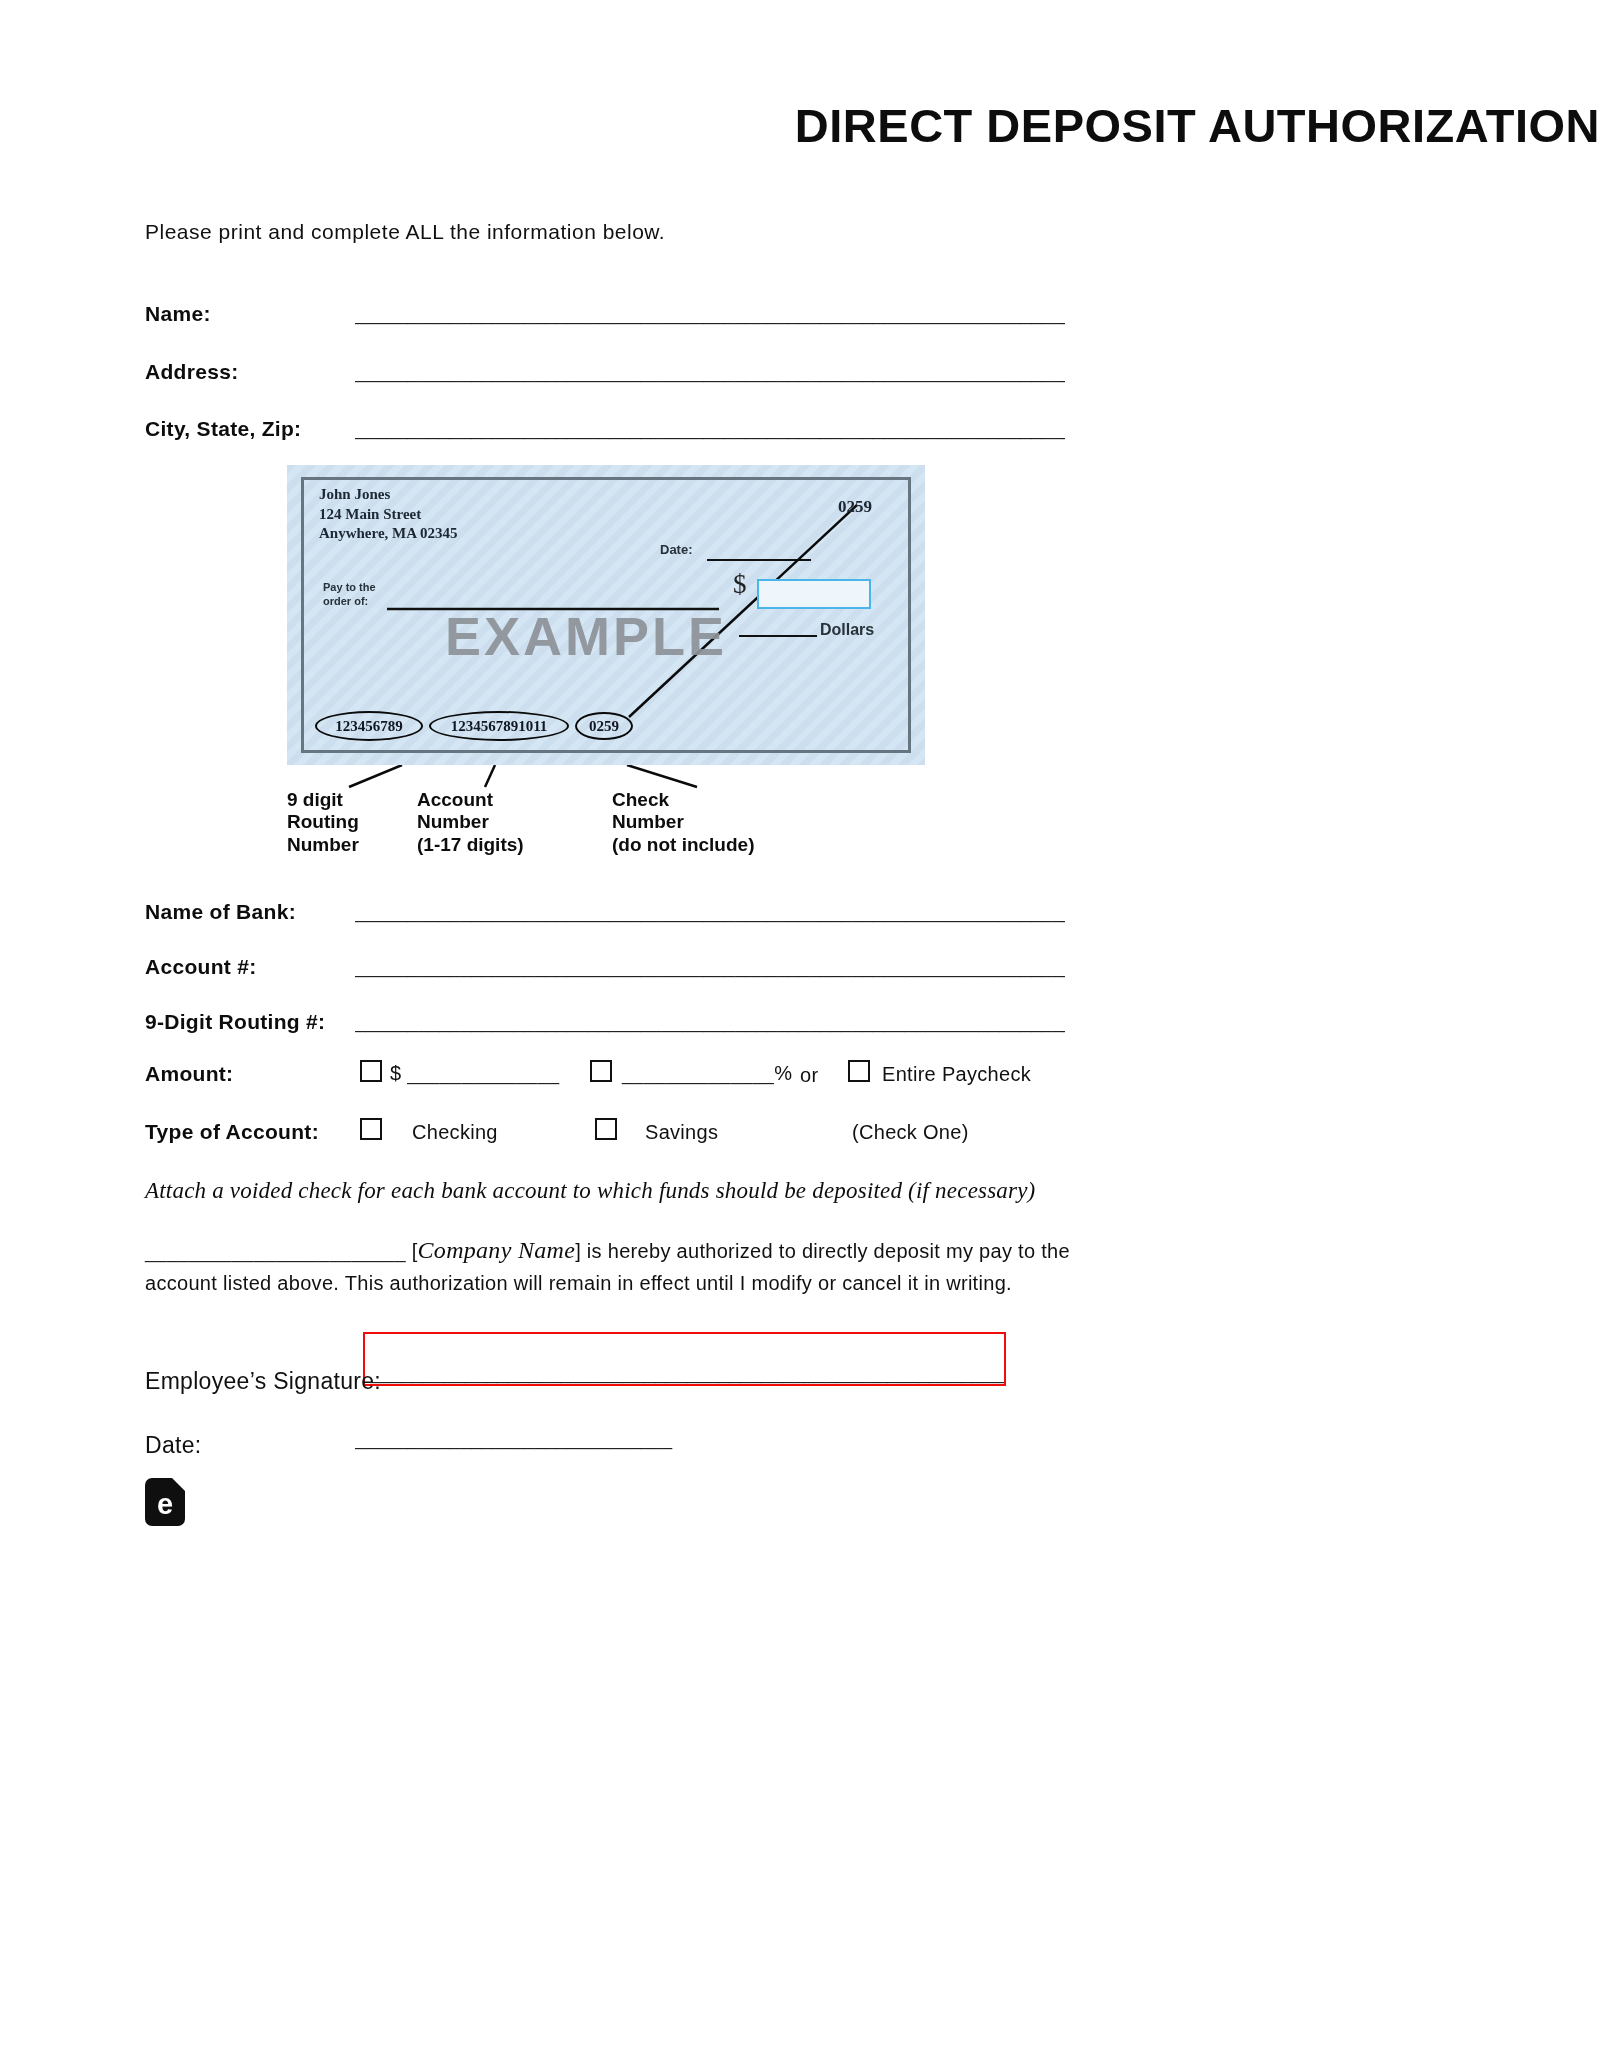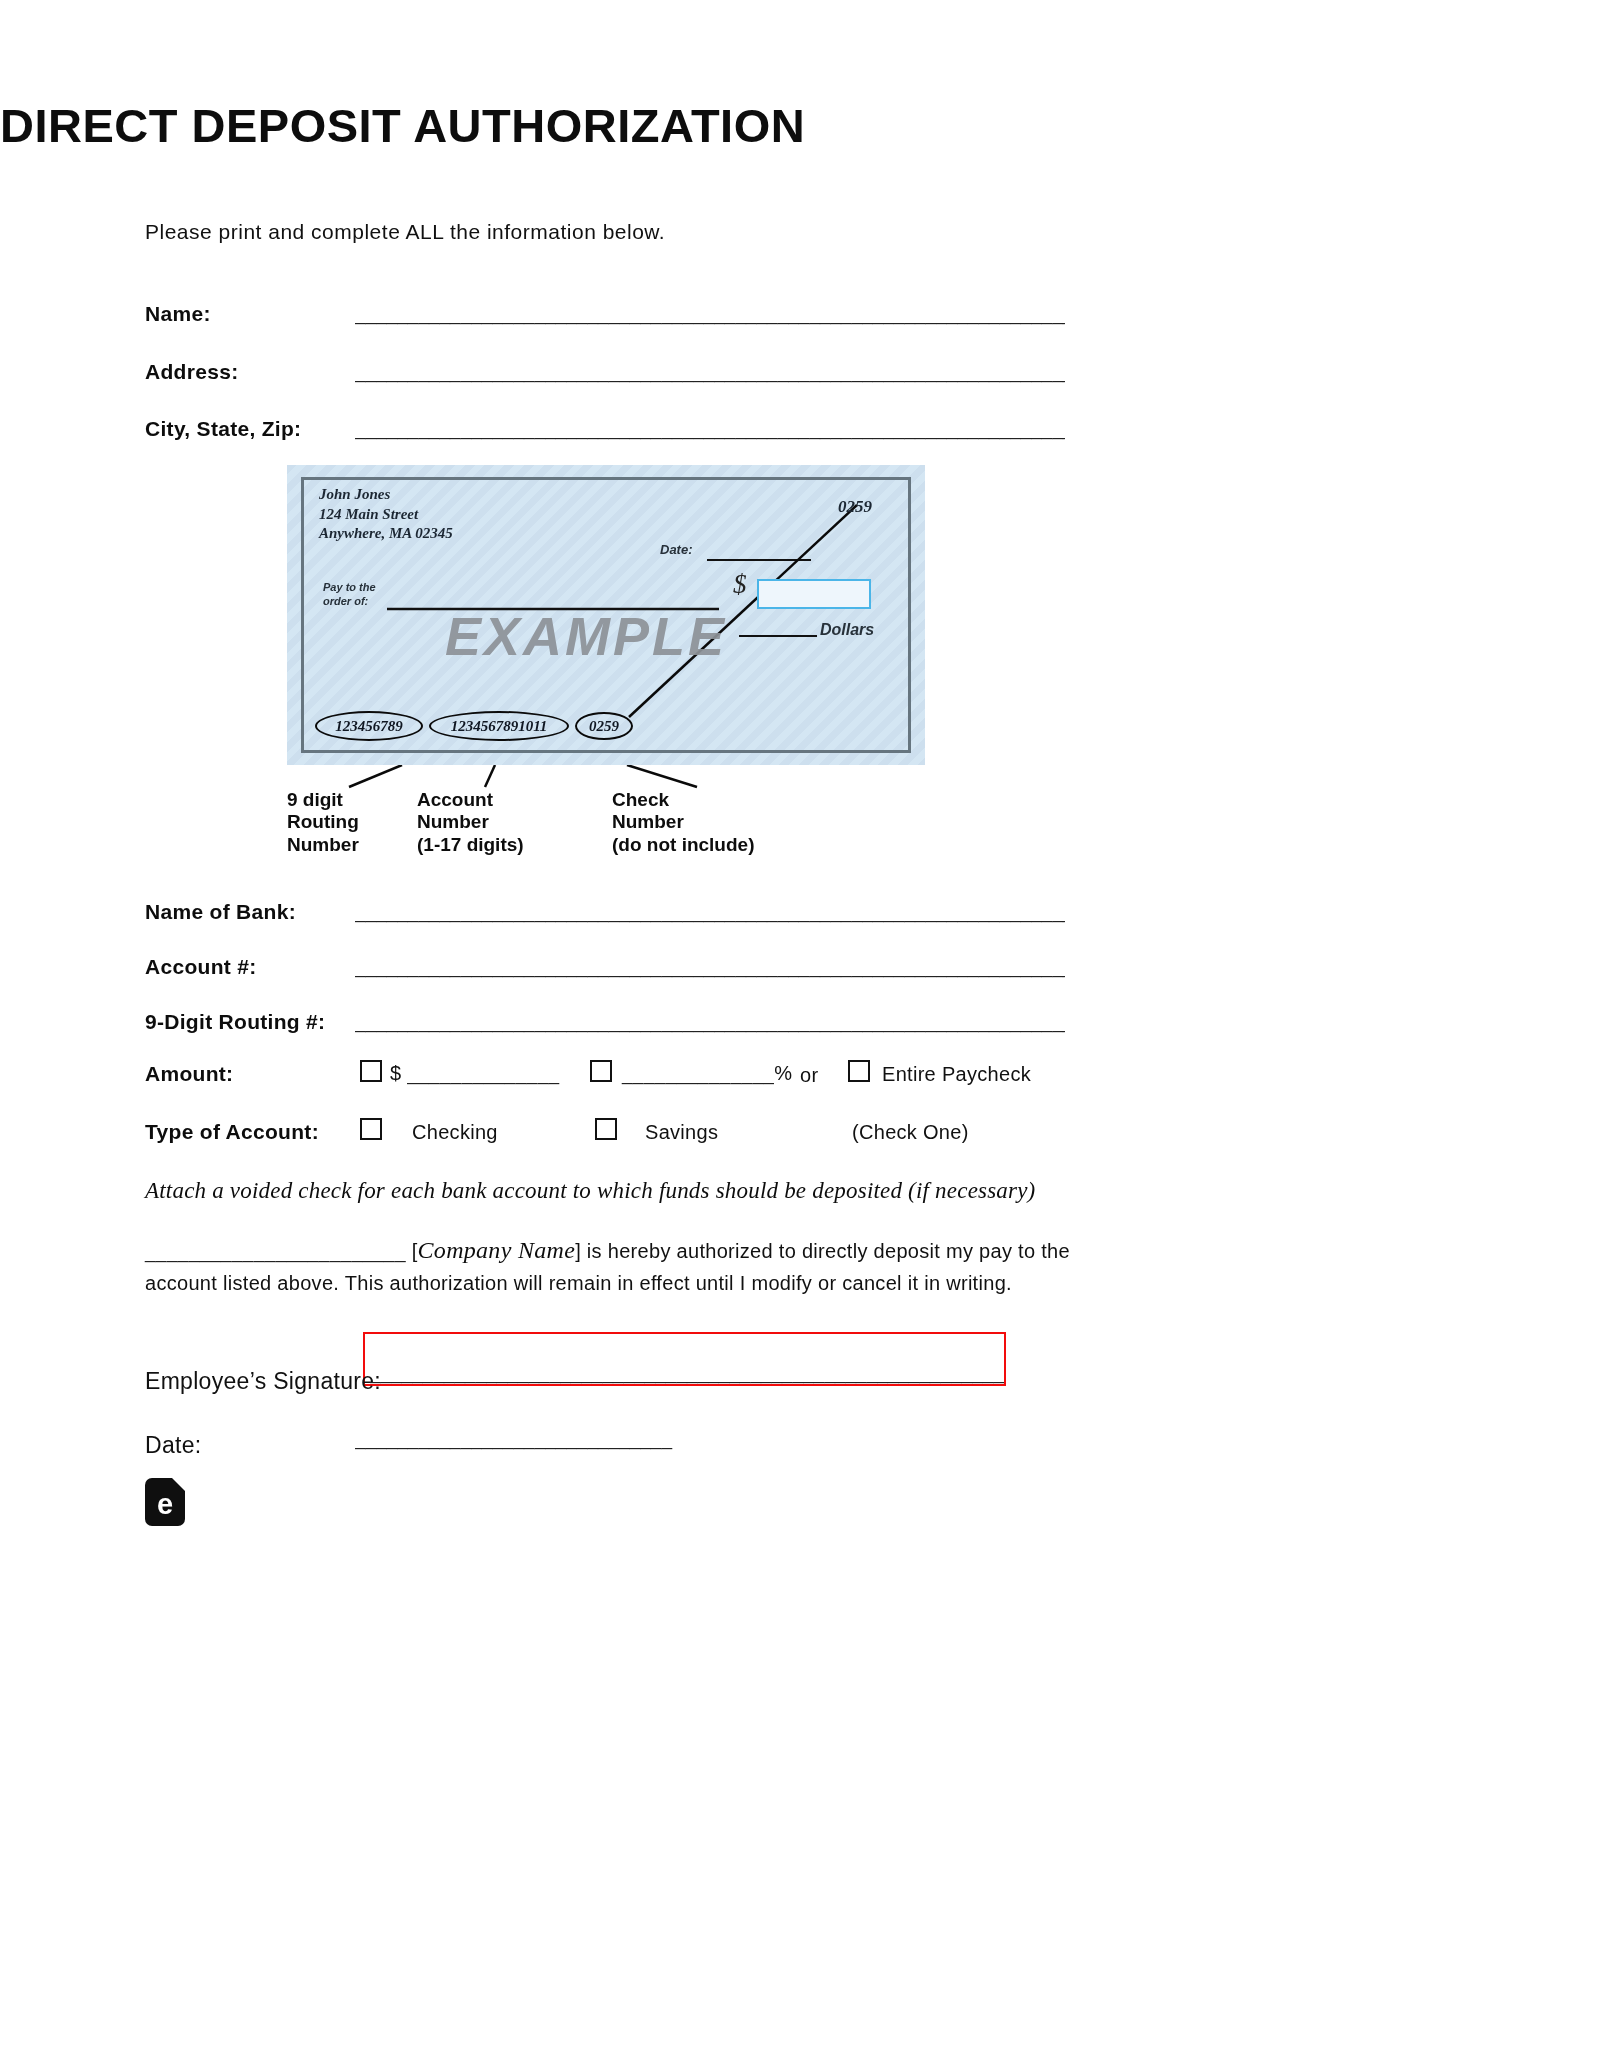--- a/index.html
+++ b/index.html
@@ -10,21 +10,21 @@
     height:2070px;
     background:#ffffff;
     font-family:"Liberation Sans", sans-serif;
     color:#1a1a1a;
     overflow:hidden;
   }
 
   
   .title {
     position:absolute; top:98px; left:0; width:100%;
-    text-align:left; font-size:47px; font-weight:bold;
+    text-align:right; font-size:47px; font-weight:bold;
     letter-spacing:0.5px; color:#0d0d0d;
     font-family:"Liberation Sans", sans-serif;
   }
   .instructions {
     position:absolute; left:145px; top:220px;
     font-size:21px; letter-spacing:0.5px; color:#111;
   }
 
   
   .flabel { position:absolute; left:145px; font-size:21px; font-weight:bold; letter-spacing:0.3px; color:#0d0d0d; white-space:nowrap; }
@@ -36,21 +36,20 @@
   .l-csz   { top:417px; }  .ln-csz  { left:355px; top:418px; width:710px; }
 
   .l-bank  { top:900px; }  .ln-bank { left:355px; top:901px; width:710px; }
   .l-acct  { top:955px; }  .ln-acct { left:355px; top:956px; width:710px; }
   .l-rout  { top:1010px; } .ln-rout { left:355px; top:1011px; width:710px; }
 
   
   .check {
     position:absolute; left:287px; top:465px; width:638px; height:300px;
     background:repeating-linear-gradient(135deg,#cddfee 0 7px,#d4e6f3 7px 14px);
-    font-style:italic;
   }
   .check-border {
     position:absolute; left:14px; top:12px; right:14px; bottom:12px;
     border:3px solid #66757f;
   }
   .check svg.check-lines { position:absolute; left:0; top:0; }
   .payer {
     position:absolute; left:32px; top:20px;
     font-family:"Liberation Serif", serif; font-weight:bold;
     font-size:15px; line-height:1.3; color:#1c2733;

